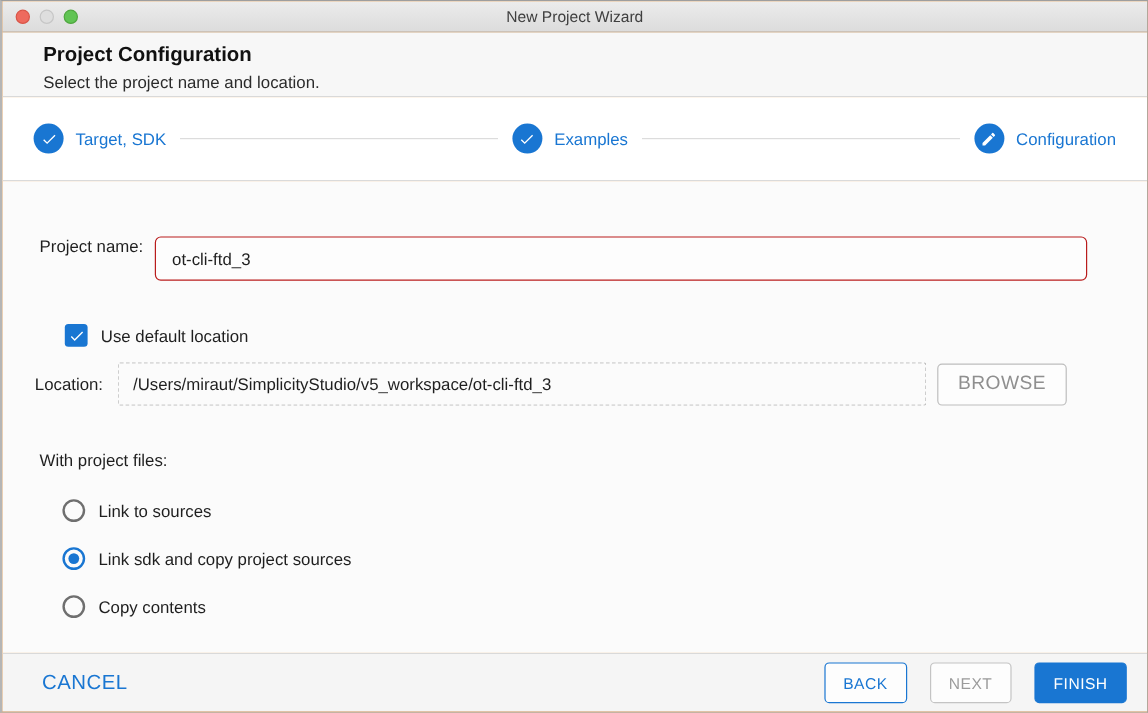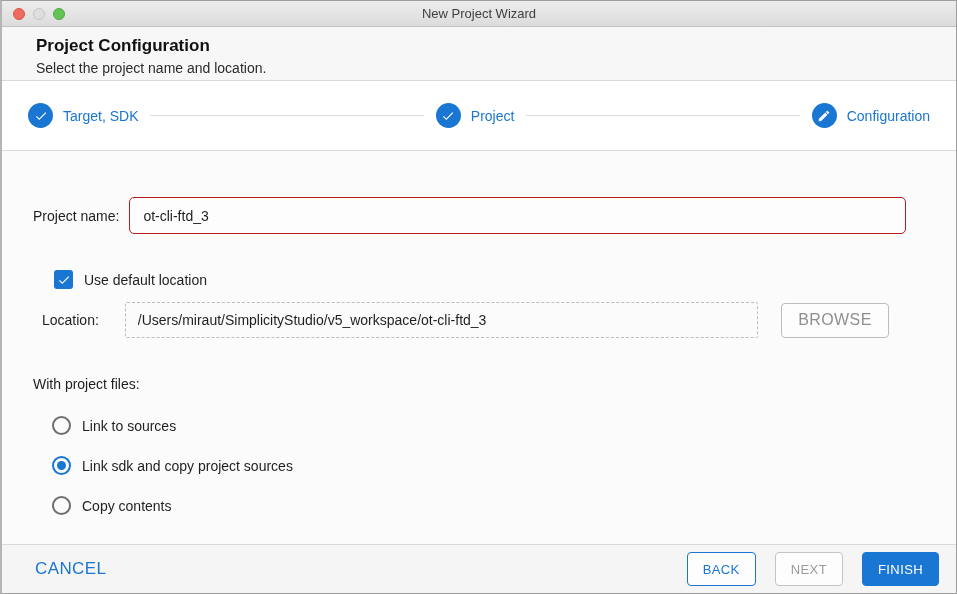--- a/index.html
+++ b/index.html
@@ -62,21 +62,21 @@
     flex: none;
   }
   .step-circle svg { width: 14px; height: 14px; display: block; }
   .step-label { margin-left: 10px; font-size: 14px; color: var(--accent, #1976d2); }
   .step-connector { flex: 1; height: 1px; background: #dcdcdc; margin: 0 12px; }
 
   
   .form { flex: 1; background: #fbfbfb; position: relative; }
   .form-label { font-size: 14px; color: #1f1f1f; }
 
-  .row-project { display: flex; align-items: center; margin: 46px 50px 0 31px; }
+  .row-project { display: flex; align-items: flex-start; margin: 46px 50px 0 31px; }
   .row-project .form-label { flex: none; margin-right: 10px; }
   .text-input {
     flex: 1; height: 37px;
     border: 1px solid #b91c1c; border-radius: 5px;
     background: #fdfdfd;
     font-family: "Liberation Sans", sans-serif;
     font-size: 14px; color: #1f1f1f;
     padding: 0 13px;
     outline: none;
   }
@@ -85,21 +85,21 @@
   .checkbox {
     width: 19px; height: 19px; flex: none;
     background: var(--accent, #1976d2);
     border-radius: 3px;
     display: flex; align-items: center; justify-content: center;
     cursor: default;
   }
   .checkbox svg { width: 14px; height: 14px; display: block; }
   .checkbox-label { margin-left: 11px; font-size: 14px; color: #1f1f1f; }
 
-  .row-location { display: flex; align-items: center; margin: 13px 67px 0 40px; gap: 14px; }
+  .row-location { display: flex; align-items: center; margin: 13px 67px 0 27px; }
   .row-location .form-label { flex: none; margin-right: 12px; }
   .dashed-input {
     flex: 1; height: 36px;
     border: 1px dashed #bdbdbd; border-radius: 2px;
     background: transparent;
     font-family: "Liberation Sans", sans-serif;
     font-size: 14px; color: #1f1f1f;
     padding: 0 12px;
     outline: none;
   }
@@ -183,21 +183,21 @@
       </span>
       <span class="step-label">Target, SDK</span>
     </div>
     <div class="step-connector"></div>
     <div class="step">
       <span class="step-circle">
         <svg viewBox="0 0 24 24">
             <path d="M9 16.2 4.8 12l-1.4 1.4L9 19 21 7l-1.4-1.4z" fill="#fff"></path>
           </svg>
       </span>
-      <span class="step-label">Project</span>
+      <span class="step-label">Examples</span>
     </div>
     <div class="step-connector"></div>
     <div class="step">
       <span class="step-circle">
         <svg viewBox="0 0 24 24">
             <path d="M3 17.25V21h3.75L17.81 9.94l-3.75-3.75L3 17.25zM20.71 7.04c.39-.39.39-1.02 0-1.41l-2.34-2.34a.9959.9959 0 0 0-1.41 0l-1.83 1.83 3.75 3.75 1.83-1.83z" fill="#fff"></path>
           </svg>
       </span>
       <span class="step-label">Configuration</span>
     </div>

